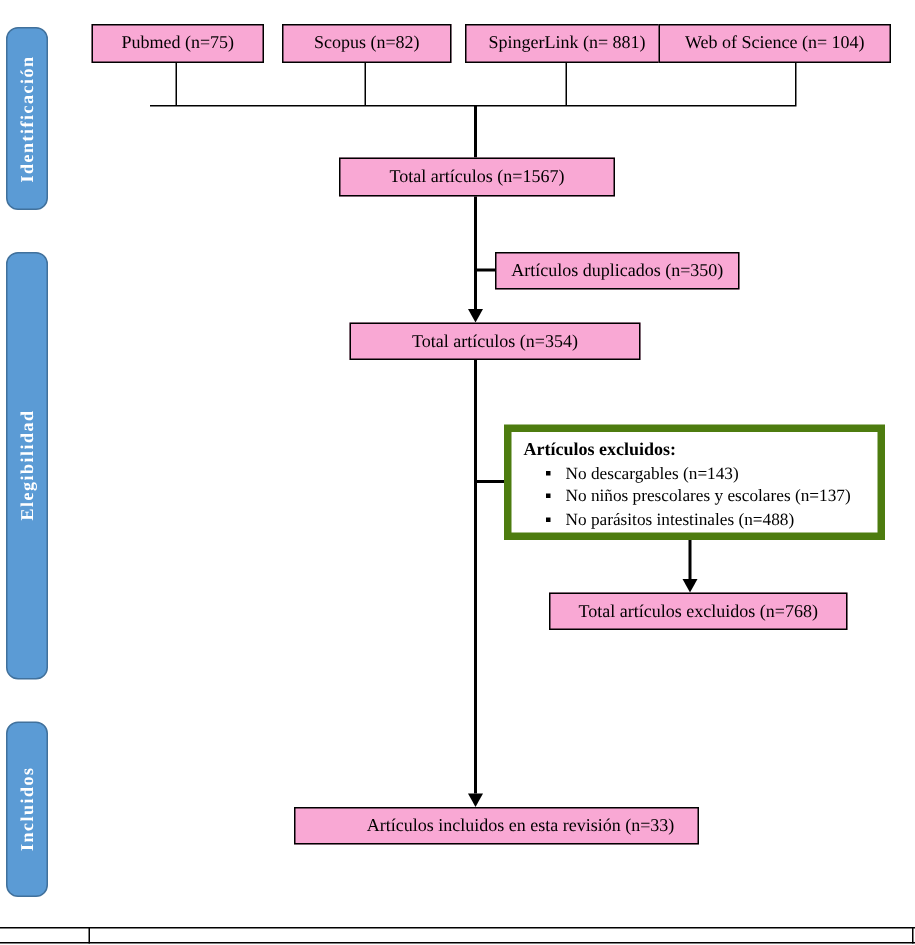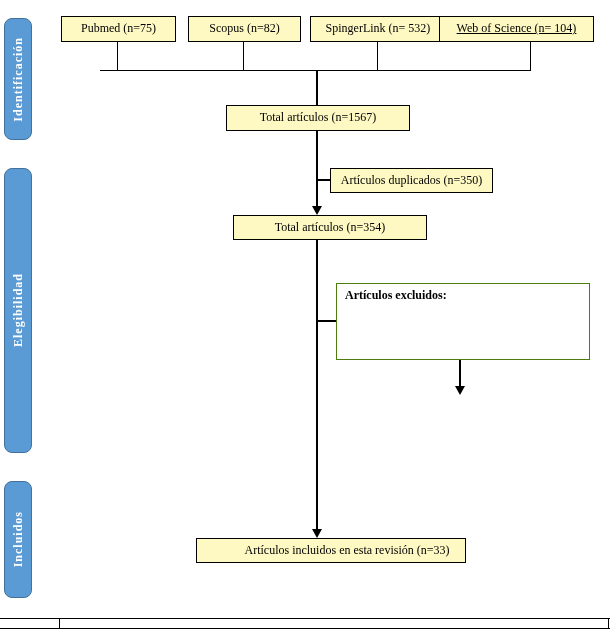--- a/index.html
+++ b/index.html
@@ -7,21 +7,21 @@
     position:relative;
     width:610px;height:630px;
     background:#ffffff;
     font-family:"Liberation Serif", serif;
     color:#000;
     overflow:hidden;
   }
   .box{
     position:absolute;
     border:1px solid #000;
-    background:#fef9c3;
+    background:#f9a8d4;
     display:flex;align-items:center;justify-content:center;
     font-size:12px;line-height:1.1;text-align:center;
     box-sizing:border-box;
     padding:2px 4px;
   }
   .stage{
     position:absolute;width:28px;
     background:#5b9bd5;border:1px solid #41719c;
     border-radius:8px;
     display:flex;align-items:center;justify-content:center;
@@ -38,21 +38,21 @@
   .hline{height:2px;}
   .vline.thin{width:1px;}
   .hline.thin{height:1px;}
   .arrow-down{
     position:absolute;width:0;height:0;
     border-left:5px solid transparent;
     border-right:5px solid transparent;
     border-top:9px solid #000;
   }
   .excl{
-    position:absolute;border:1px solid #4d7c0f;background:#fff;
+    position:absolute;border:5px solid #4d7c0f;background:#fff;
     box-sizing:border-box;font-size:12px;line-height:1.25;
     padding:4px 8px;text-align:left;
   }
   .excl .title{font-weight:bold;}
   .excl ul{margin:2px 0 0 0;padding-left:28px;list-style-type:square;}
   .excl li{margin:1px 0;font-size:11.5px;}
   .rule{position:absolute;background:#000;}
 </style>
 </head>
 <body>
@@ -64,22 +64,22 @@
   </div>
   <div class="stage" style="left:4px;top:168px;height:285px;">
     <span>Elegibilidad</span>
   </div>
   <div class="stage" style="left:4px;top:481px;height:117px;">
     <span>Incluidos</span>
   </div>
 
   <div class="box" style="left:61px;top:16px;width:115px;height:26px;">Pubmed (n=75)</div>
   <div class="box" style="left:188px;top:16px;width:113px;height:26px;">Scopus (n=82)</div>
-  <div class="box" style="left:310px;top:16px;width:136px;height:26px;">SpingerLink (n= 532)</div>
-  <div class="box" style="left:439px;top:16px;width:155px;height:26px;text-decoration:underline;">Web of Science (n= 104)</div>
+  <div class="box" style="left:310px;top:16px;width:136px;height:26px;">SpingerLink (n= 881)</div>
+  <div class="box" style="left:439px;top:16px;width:155px;height:26px;">Web of Science (n= 104)</div>
 
   <div class="vline thin" style="left:117px;top:42px;height:28px;"></div>
   <div class="vline thin" style="left:243px;top:42px;height:28px;"></div>
   <div class="vline thin" style="left:377px;top:42px;height:28px;"></div>
   <div class="vline thin" style="left:530px;top:42px;height:28px;"></div>
   <div class="hline thin" style="left:100px;top:70px;width:431px;"></div>
   <div class="vline" style="left:316px;top:70px;height:35px;"></div>
 
   <div class="box" style="left:226px;top:105px;width:184px;height:26px;">Total artículos (n=1567)</div>
 
@@ -90,25 +90,31 @@
   <div class="box" style="left:330px;top:168px;width:163px;height:25px;">Artículos duplicados (n=350)</div>
 
   <div class="box" style="left:233px;top:215px;width:194px;height:25px;">Total artículos (n=354)</div>
 
   <div class="vline" style="left:316px;top:240px;height:289px;"></div>
   <div class="arrow-down" style="left:312px;top:529px;"></div>
   <div class="hline" style="left:317px;top:320px;width:19px;"></div>
 
   <div class="excl" style="left:336px;top:283px;width:254px;height:77px;">
     <div class="title">Artículos excluidos:</div>
+    <ul>
+      <li>No descargables (n=143)</li>
+      <li>No niños prescolares y escolares (n=137)</li>
+      <li>No parásitos intestinales (n=488)</li>
+    </ul>
   </div>
 
   <div class="vline" style="left:459px;top:360px;height:27px;"></div>
   <div class="arrow-down" style="left:455px;top:386px;"></div>
 
+  <div class="box" style="left:366px;top:395px;width:199px;height:25px;">Total artículos excluidos (n=768)</div>
 
   <div class="box" style="left:196px;top:538px;width:270px;height:25px;padding-left:36px;">Artículos incluidos en esta revisión (n=33)</div>
 
   <div class="rule" style="left:0;top:618px;width:610px;height:1px;"></div>
   <div class="rule" style="left:0;top:628px;width:610px;height:1px;"></div>
   <div class="rule" style="left:59px;top:618px;width:1px;height:11px;"></div>
   <div class="rule" style="left:608px;top:618px;width:1px;height:11px;"></div>
 
 </div>
 

